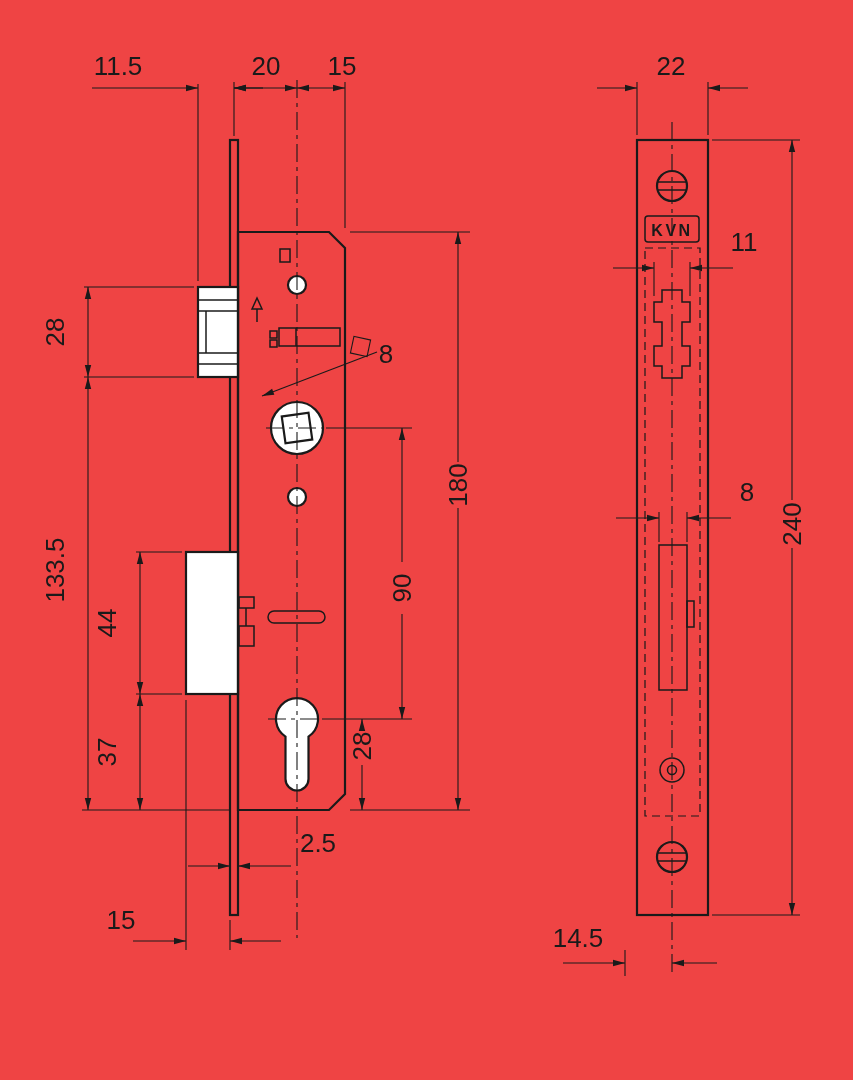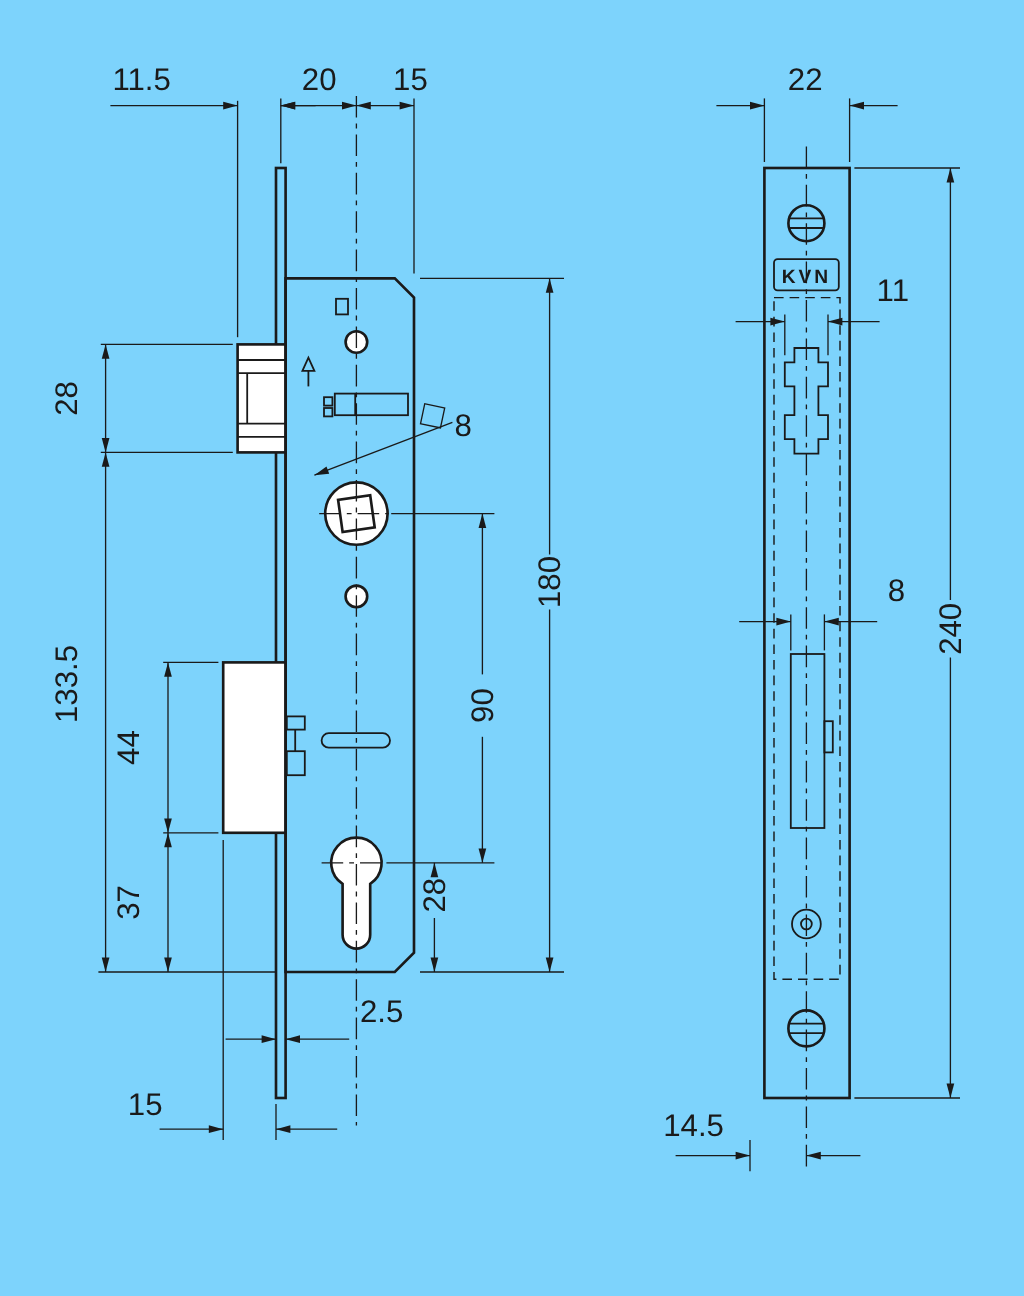--- a/index.html
+++ b/index.html
@@ -1,17 +1,17 @@
 <!DOCTYPE html>
 <html><head>
 <meta charset="utf-8">
 <title>Drawing</title>
 <style>
   html,body{margin:0;padding:0;background:#fff;}
-  .stage{position:relative;width:853px;height:1080px;background:#7dd3fc;overflow:hidden;font-family:"Liberation Sans",sans-serif;}
+  .stage{position:relative;width:853px;height:1080px;background:#ef4444;overflow:hidden;font-family:"Liberation Sans",sans-serif;}
   svg{position:absolute;left:0;top:0;}
   .obj{fill:none;stroke:#1a1a1a;stroke-width:2.2;stroke-linejoin:miter;}
   .objw{fill:#ffffff;stroke:#1a1a1a;stroke-width:2.2;stroke-linejoin:miter;}
   .det{fill:none;stroke:#1a1a1a;stroke-width:1.5;}
   .dim{fill:none;stroke:#1a1a1a;stroke-width:1.1;}
   .cl{fill:none;stroke:#1a1a1a;stroke-width:1.1;stroke-dasharray:18 5 4 5;}
   .hid{fill:none;stroke:#1a1a1a;stroke-width:1.2;stroke-dasharray:8 5;}
   .lbl{font-family:"Liberation Sans",sans-serif;font-size:26px;fill:#1a1a1a;}
   .brand{font-family:"Liberation Sans",sans-serif;font-size:16px;font-weight:bold;letter-spacing:2.5px;fill:#1a1a1a;}
 </style>

